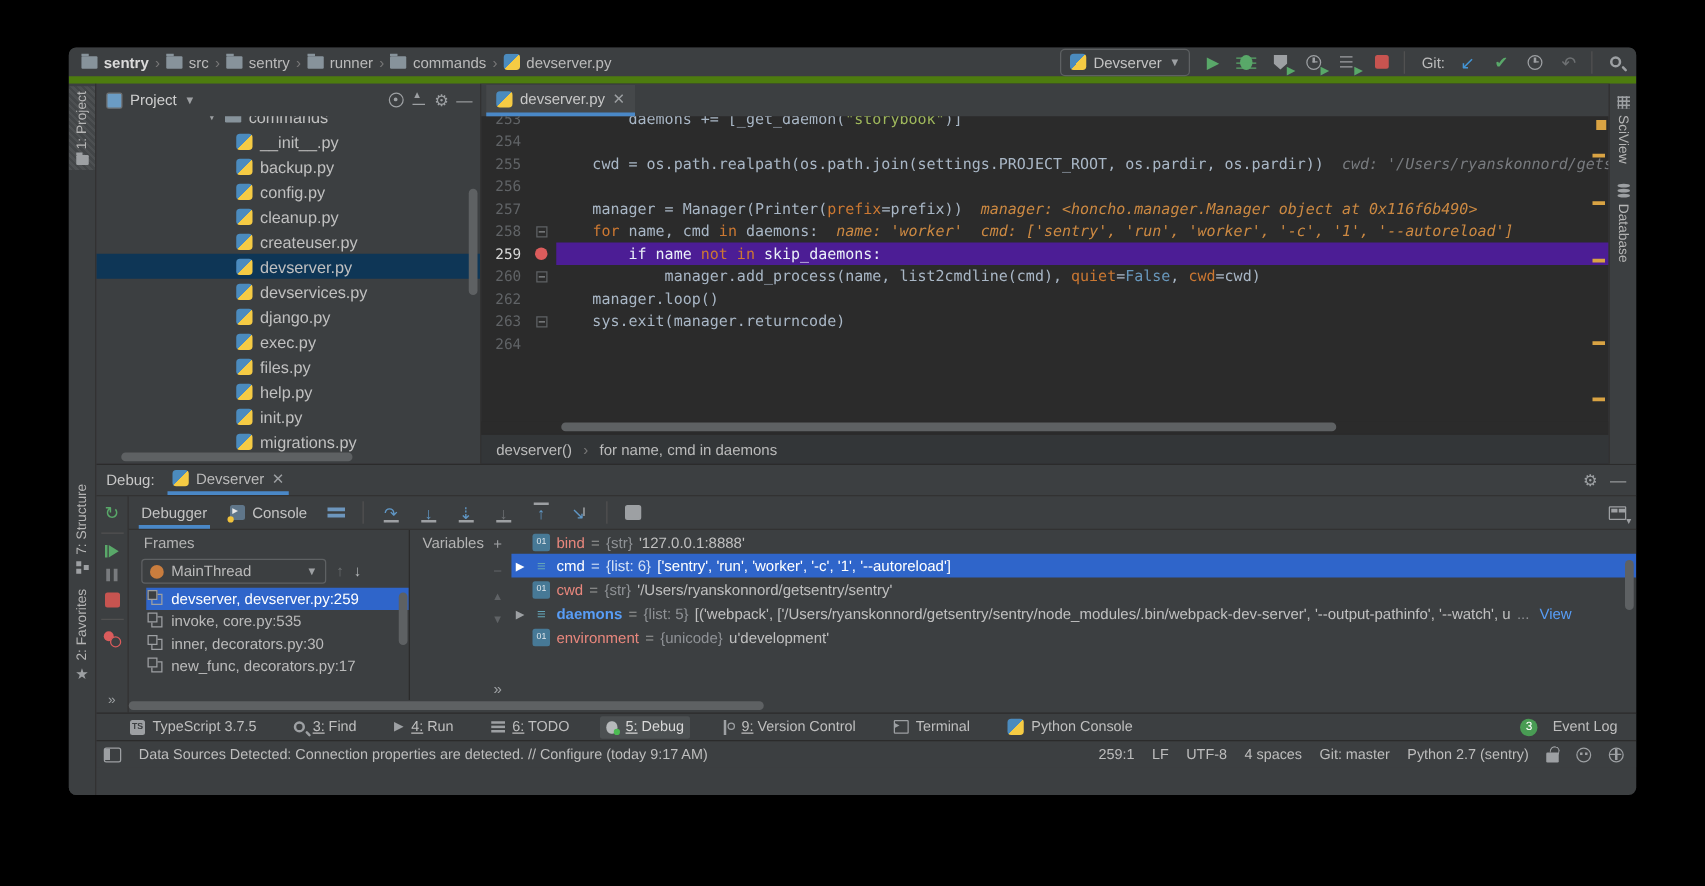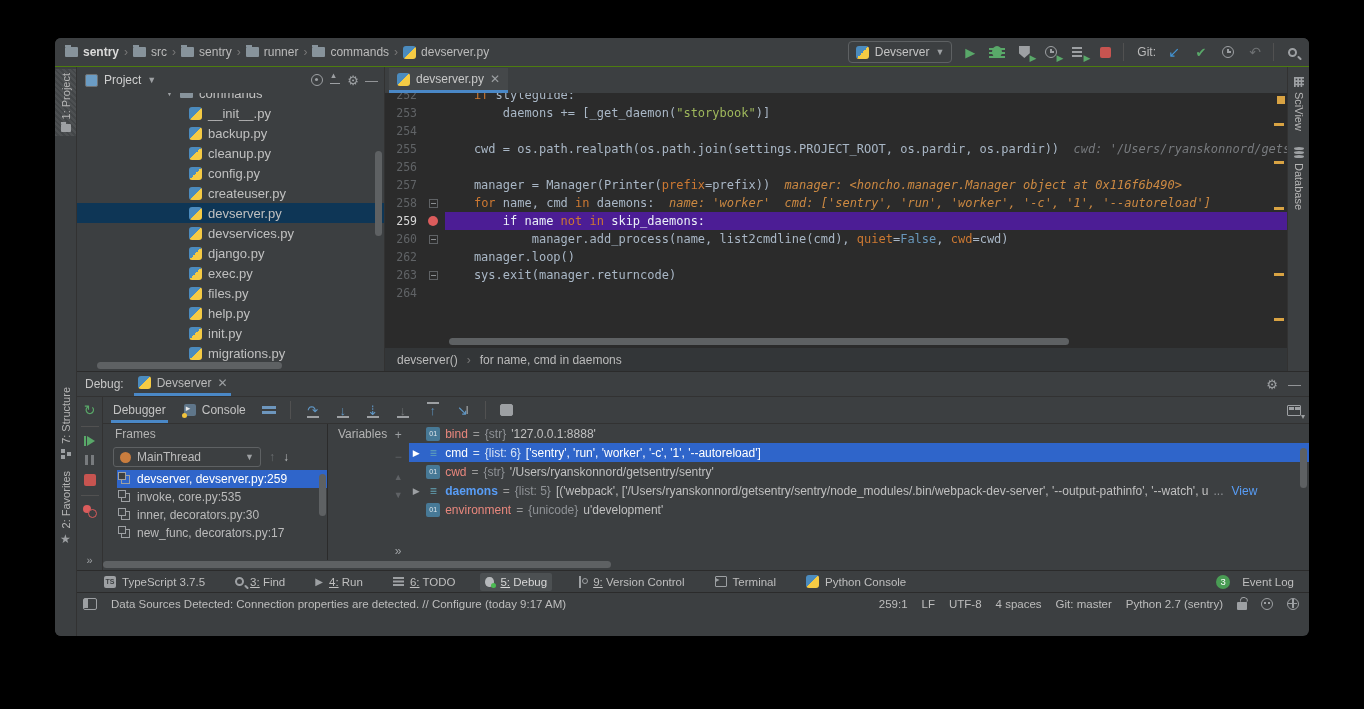--- a/index.html
+++ b/index.html
@@ -10,21 +10,21 @@
             background:#3c3f41; border-radius:6px; overflow:hidden; display:flex; flex-direction:column; }
 
   
   .titlebar { height:22px; background:#3b3e40; border-bottom:1px solid #2e3133; display:flex; align-items:center; position:relative; flex:0 0 auto;}
   .lights { position:absolute; left:12px; top:5px; display:flex; gap:8px; }
   .light { width:12px; height:12px; border-radius:50%; }
   .l-close { background:#fc5b57; } .l-min { background:#fdbe3f; } .l-zoom { background:#34c648; }
   .title { width:100%; text-align:center; color:#c9c9c9; font-size:12px; }
 
   
-  .navbar { height:29px; background:#3c3f41; border-bottom:1px solid #4d7c0f; display:flex; align-items:center; padding:0 8px 0 10px; flex:0 0 auto; }
+  .navbar { height:29px; background:#3c3f41; border-bottom:6px solid #4d7c0f; display:flex; align-items:center; padding:0 8px 0 10px; flex:0 0 auto; }
   .crumbs { display:flex; align-items:center; gap:4px; flex:1; overflow:hidden; }
   .crumb { display:flex; align-items:center; gap:5px; }
   .crumb-label { color:#bbbbbb; }
   .crumb.first .crumb-label { color:#dadada; font-weight:bold; }
   .crumb-sep { color:#777; padding:0 1px; }
   .folder-ico { width:13px; height:10px; background:#87939b; border-radius:1px; position:relative; display:inline-block; }
   .folder-ico:before { content:""; position:absolute; top:-3px; left:0; width:6px; height:3px; background:#87939b; border-radius:1px 1px 0 0; }
   .py-ico { width:13px; height:13px; display:inline-block; border-radius:3px;
             background:linear-gradient(135deg,#4b8bbe 0 50%, #f5cb44 50% 100%); flex:0 0 auto;}
   .nav-right { display:flex; align-items:center; gap:9px; }
@@ -361,25 +361,25 @@
                   <div class="tree-row">
                     <span class="py-ico"></span>
                     <span class="tree-label">__init__.py</span>
                   </div>
                   <div class="tree-row">
                     <span class="py-ico"></span>
                     <span class="tree-label">backup.py</span>
                   </div>
                   <div class="tree-row">
                     <span class="py-ico"></span>
+                    <span class="tree-label">config.py</span>
+                  </div>
+                  <div class="tree-row">
+                    <span class="py-ico"></span>
                     <span class="tree-label">cleanup.py</span>
-                  </div>
-                  <div class="tree-row">
-                    <span class="py-ico"></span>
-                    <span class="tree-label">config.py</span>
                   </div>
                   <div class="tree-row">
                     <span class="py-ico"></span>
                     <span class="tree-label">createuser.py</span>
                   </div>
                   <div class="tree-row selected">
                     <span class="py-ico"></span>
                     <span class="tree-label">devserver.py</span>
                   </div>
                   <div class="tree-row">
@@ -419,21 +419,20 @@
           <div class="editor">
             <div class="tabbar">
               <span class="edtab">
                 <span class="py-ico"></span>
                 <span class="tab-label">devserver.py</span>
                 <span class="tab-close">✕</span>
               </span>
             </div>
             <div class="code-area">
               <div class="lines">
-                  <div class="row"><span class="ln">252</span><span class="foldcol"></span><span class="codetext"><span class="pl">    </span><span class="kw">if</span><span class="pl"> styleguide:</span></span></div>
                   <div class="row"><span class="ln">253</span><span class="foldcol"></span><span class="codetext"><span class="pl">        daemons += [_get_daemon(</span><span class="str">"storybook"</span><span class="pl">)]</span></span></div>
                   <div class="row"><span class="ln">254</span><span class="foldcol"></span><span class="codetext"></span></div>
                   <div class="row"><span class="ln">255</span><span class="foldcol"></span><span class="codetext"><span class="pl">    cwd = os.path.realpath(os.path.join(settings.PROJECT_ROOT, os.pardir, os.pardir))</span><span class="hintg">  cwd: '/Users/ryanskonnord/getsent</span></span></div>
                   <div class="row"><span class="ln">256</span><span class="foldcol"></span><span class="codetext"></span></div>
                   <div class="row"><span class="ln">257</span><span class="foldcol"></span><span class="codetext"><span class="pl">    manager = Manager(Printer(</span><span class="kw">prefix</span><span class="pl">=prefix))</span><span class="hint">  manager: &lt;honcho.manager.Manager object at 0x116f6b490&gt;</span></span></div>
                   <div class="row"><span class="ln">258</span><span class="foldcol"><span class="fm"></span></span><span class="codetext"><span class="pl">    </span><span class="kw">for</span><span class="pl"> name, cmd </span><span class="kw">in</span><span class="pl"> daemons:</span><span class="hint">  name: 'worker'  cmd: ['sentry', 'run', 'worker', '-c', '1', '--autoreload']</span></span></div>
                   <div class="row active"><span class="ln">259</span><span class="foldcol"><span class="bp"></span></span><span class="codetext"><span class="pl">        if name </span><span class="kw">not in</span><span class="pl"> skip_daemons:</span></span></div>
                   <div class="row"><span class="ln">260</span><span class="foldcol"><span class="fm"></span></span><span class="codetext"><span class="pl">            manager.add_process(name, list2cmdline(cmd), </span><span class="kw">quiet</span><span class="pl">=</span><span class="num">False</span><span class="pl">, </span><span class="kw">cwd</span><span class="pl">=cwd)</span></span></div>
                   <div class="row"><span class="ln">262</span><span class="foldcol"></span><span class="codetext"><span class="pl">    manager.loop()</span></span></div>
                   <div class="row"><span class="ln">263</span><span class="foldcol"><span class="fm"></span></span><span class="codetext"><span class="pl">    sys.exit(manager.returncode)</span></span></div>

